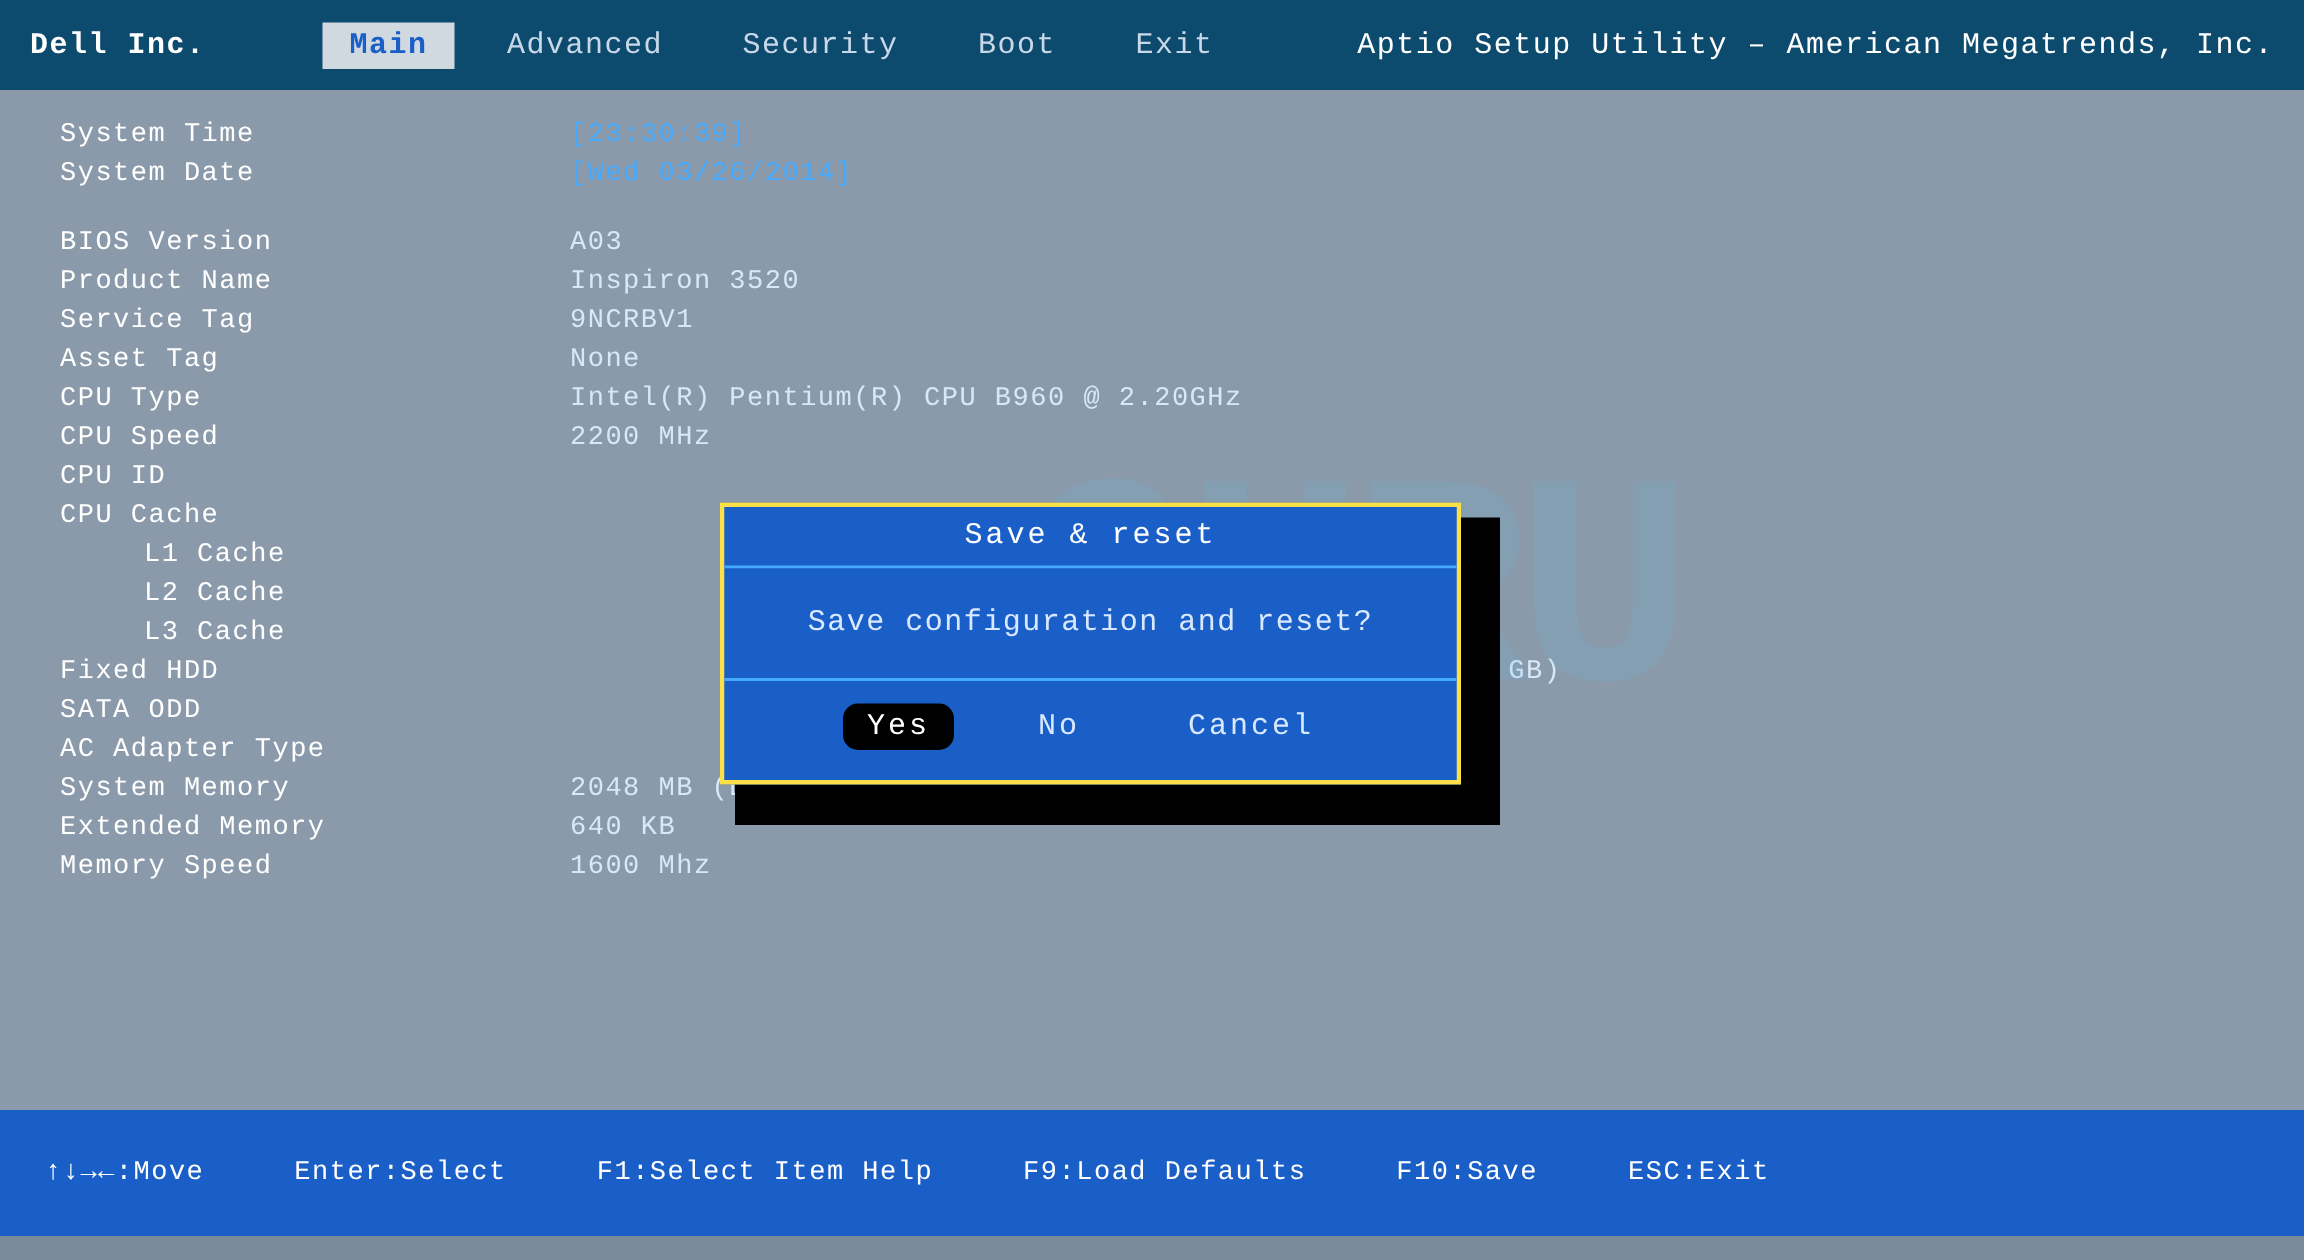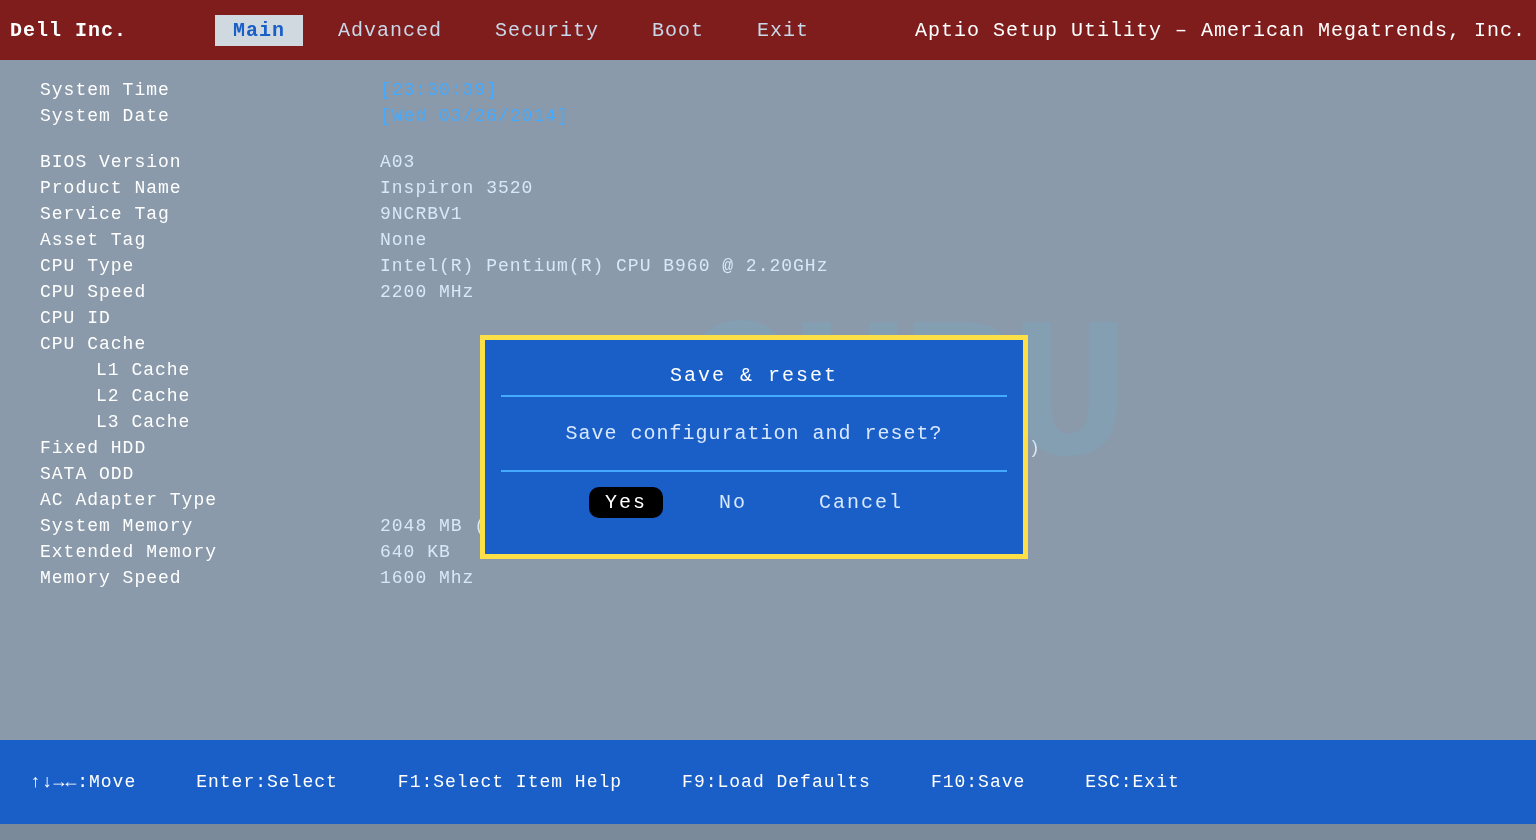--- a/index.html
+++ b/index.html
@@ -8,25 +8,25 @@
       width: 1536px;
       height: 840px;
       background-color: #7a8a9a;
       font-family: 'Courier New', Courier, monospace;
       overflow: hidden;
       position: relative;
     }
 
     
     #top-bar {
-      background-color: #7f1d1d;
+      background-color: #0c4a6e;
       height: 60px;
       display: flex;
       align-items: center;
-      padding: 0 10px;
+      padding: 0 20px;
       justify-content: space-between;
     }
 
     #vendor-info {
       color: #ffffff;
       font-size: 20px;
       font-weight: bold;
       letter-spacing: 1px;
     }
 
@@ -121,25 +121,25 @@
       width: 510px;
       height: 205px;
       background: #000000;
       z-index: 5;
     }
 
     #dialog {
       position: absolute;
       left: 480px;
       top: 275px;
-      width: 548px;
+      width: 494px;
       background: #1a5fc8;
-      border: 5px solid #fde047;
+      border: 3px solid #fde047;
       z-index: 10;
-      padding: 16px;
+      padding: 0;
     }
 
     #dialog-title-bar {
       background: #1a5fc8;
       border-bottom: 2px solid #4af;
       padding: 8px 0;
       text-align: center;
       color: #ffffff;
       font-size: 20px;
       letter-spacing: 2px;

